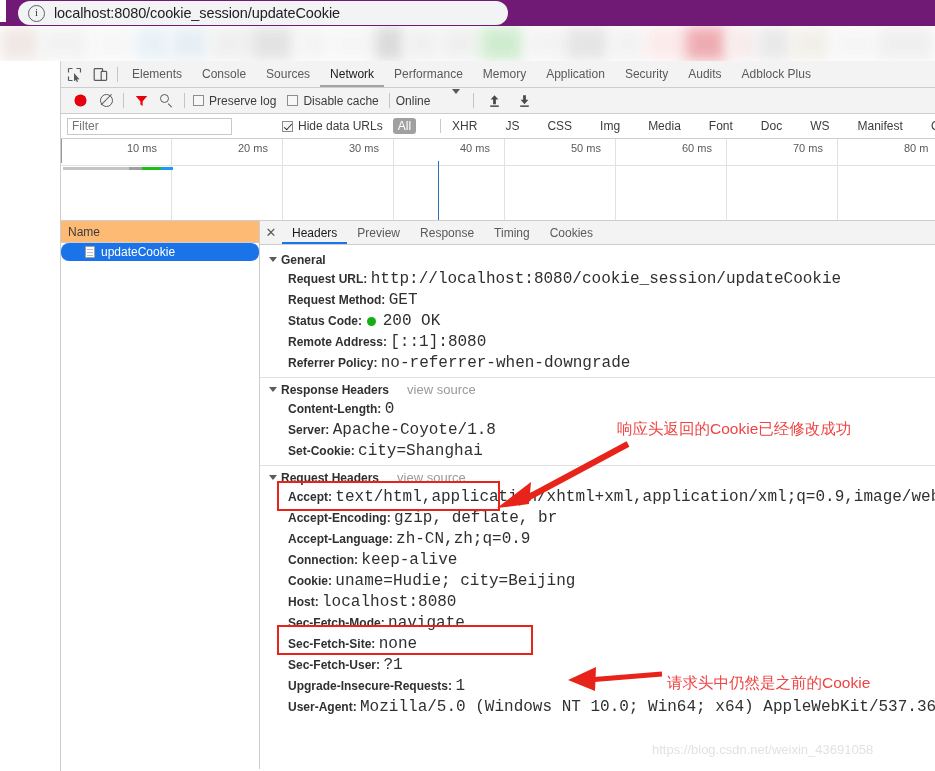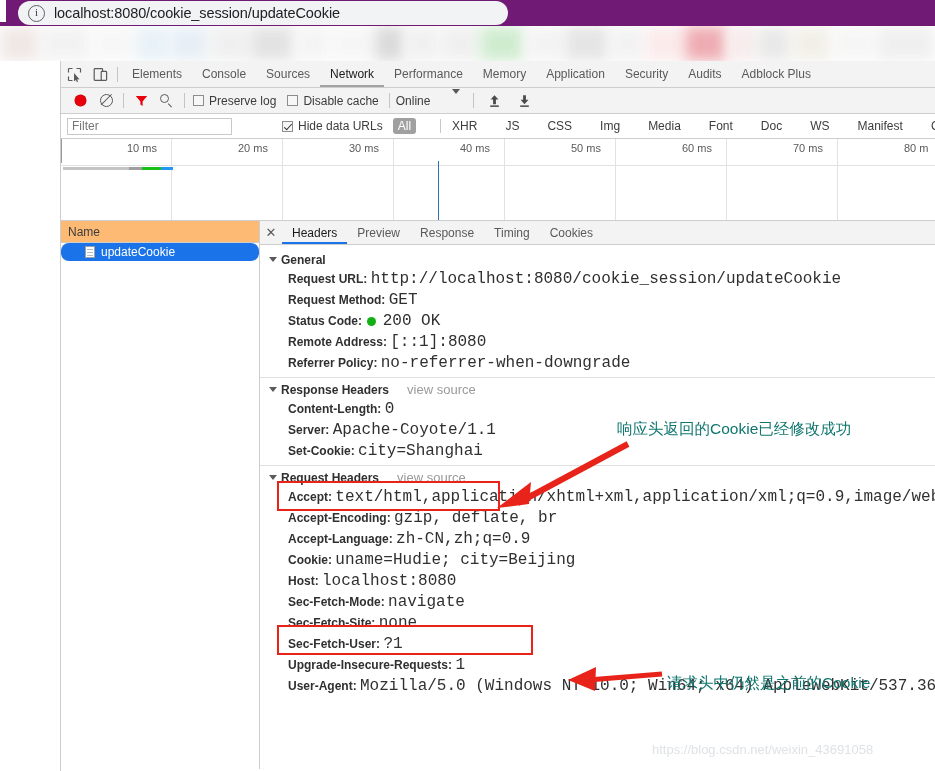--- a/index.html
+++ b/index.html
@@ -369,21 +369,21 @@
 
   
   .ann-box {
     position: absolute;
     border: 2px solid #e8241a;
     box-sizing: border-box;
     pointer-events: none;
   }
   .ann-text {
     position: absolute;
-    color: #0f766e;
+    color: #ef4444;
     font-size: 15.5px;
     font-family: "Liberation Sans", sans-serif;
     white-space: nowrap;
   }
   .ann-arrow { position: absolute; }
   #watermark {
     position: absolute;
     color: #dfe3e6;
     font-size: 13px;
     white-space: nowrap;
@@ -610,21 +610,21 @@
           <span class="tri"></span>
           <span>Response Headers</span>
           <span class="view-source">view source</span>
         </div>
         <div class="hdr-row">
           <span class="hdr-name">Content-Length:</span>
           <span class="hdr-val">0</span>
         </div>
         <div class="hdr-row">
           <span class="hdr-name">Server:</span>
-          <span class="hdr-val">Apache-Coyote/1.1</span>
+          <span class="hdr-val">Apache-Coyote/1.8</span>
         </div>
         <div class="hdr-row">
           <span class="hdr-name">Set-Cookie:</span>
           <span class="hdr-val">city=Shanghai</span>
         </div>
 
         <div class="sec-rule"></div>
 
         <div class="sec-title">
           <span class="tri"></span>
@@ -637,20 +637,24 @@
         </div>
         <div class="hdr-row">
           <span class="hdr-name">Accept-Encoding:</span>
           <span class="hdr-val">gzip, deflate, br</span>
         </div>
         <div class="hdr-row">
           <span class="hdr-name">Accept-Language:</span>
           <span class="hdr-val">zh-CN,zh;q=0.9</span>
         </div>
         <div class="hdr-row">
+          <span class="hdr-name">Connection:</span>
+          <span class="hdr-val">keep-alive</span>
+        </div>
+        <div class="hdr-row">
           <span class="hdr-name">Cookie:</span>
           <span class="hdr-val">uname=Hudie; city=Beijing</span>
         </div>
         <div class="hdr-row">
           <span class="hdr-name">Host:</span>
           <span class="hdr-val">localhost:8080</span>
         </div>
         <div class="hdr-row">
           <span class="hdr-name">Sec-Fetch-Mode:</span>
           <span class="hdr-val">navigate</span>

